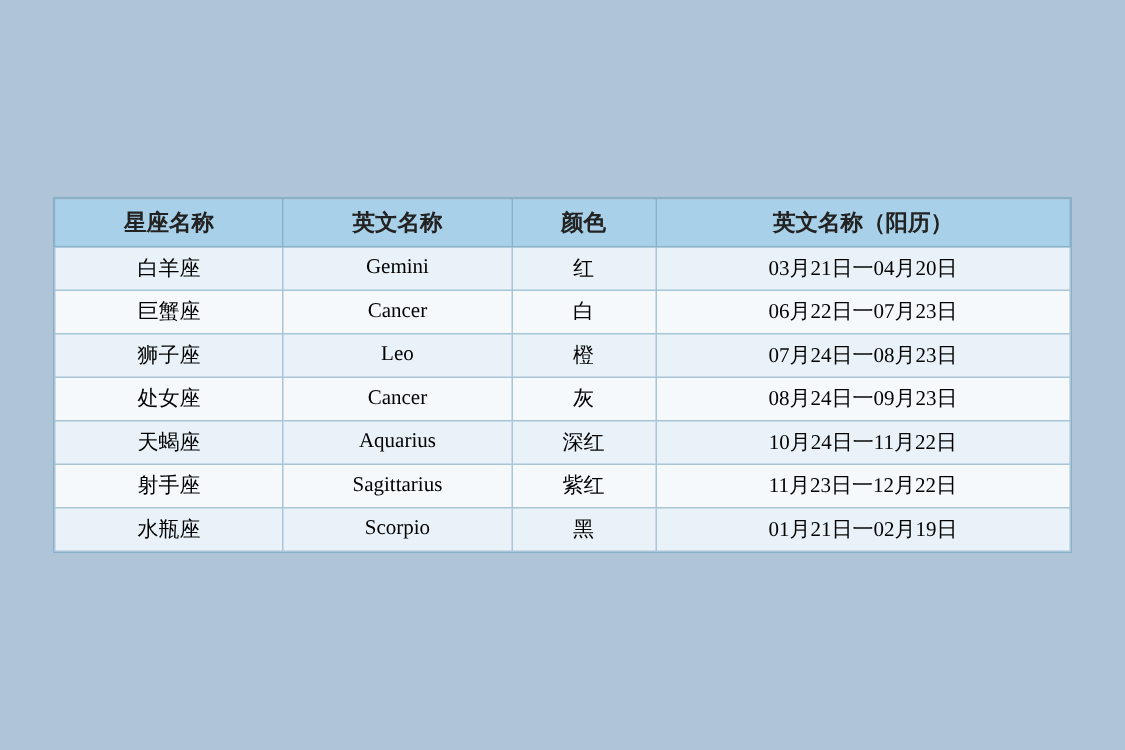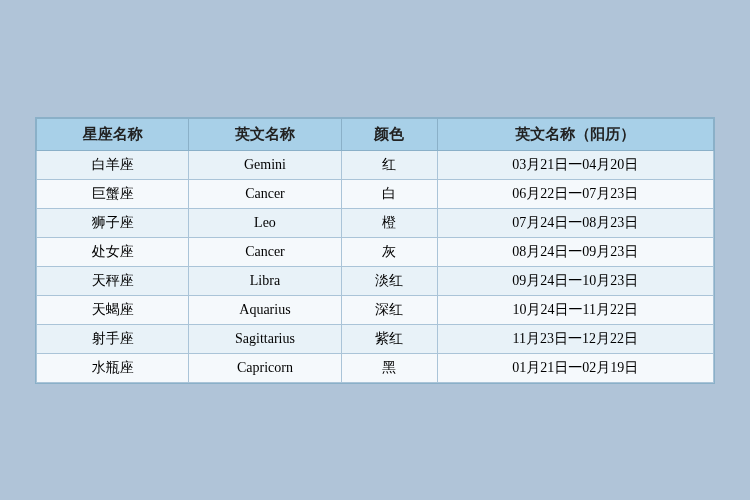--- a/index.html
+++ b/index.html
@@ -78,38 +78,32 @@
           <td>橙</td>
           <td>07月24日一08月23日</td>
         </tr>
         <tr>
           <td>处女座</td>
           <td>Cancer</td>
           <td>灰</td>
           <td>08月24日一09月23日</td>
         </tr>
         <tr>
-          <td>天秤座</td>
-          <td>Libra</td>
-          <td>淡红</td>
-          <td>09月24日一10月23日</td>
-        </tr>
-        <tr>
           <td>天蝎座</td>
           <td>Aquarius</td>
           <td>深红</td>
           <td>10月24日一11月22日</td>
         </tr>
         <tr>
           <td>射手座</td>
           <td>Sagittarius</td>
           <td>紫红</td>
           <td>11月23日一12月22日</td>
         </tr>
         <tr>
           <td>水瓶座</td>
-          <td>Capricorn</td>
+          <td>Scorpio</td>
           <td>黑</td>
           <td>01月21日一02月19日</td>
         </tr>
       </tbody>
   </table>
 </div>
 
 </body></html>

